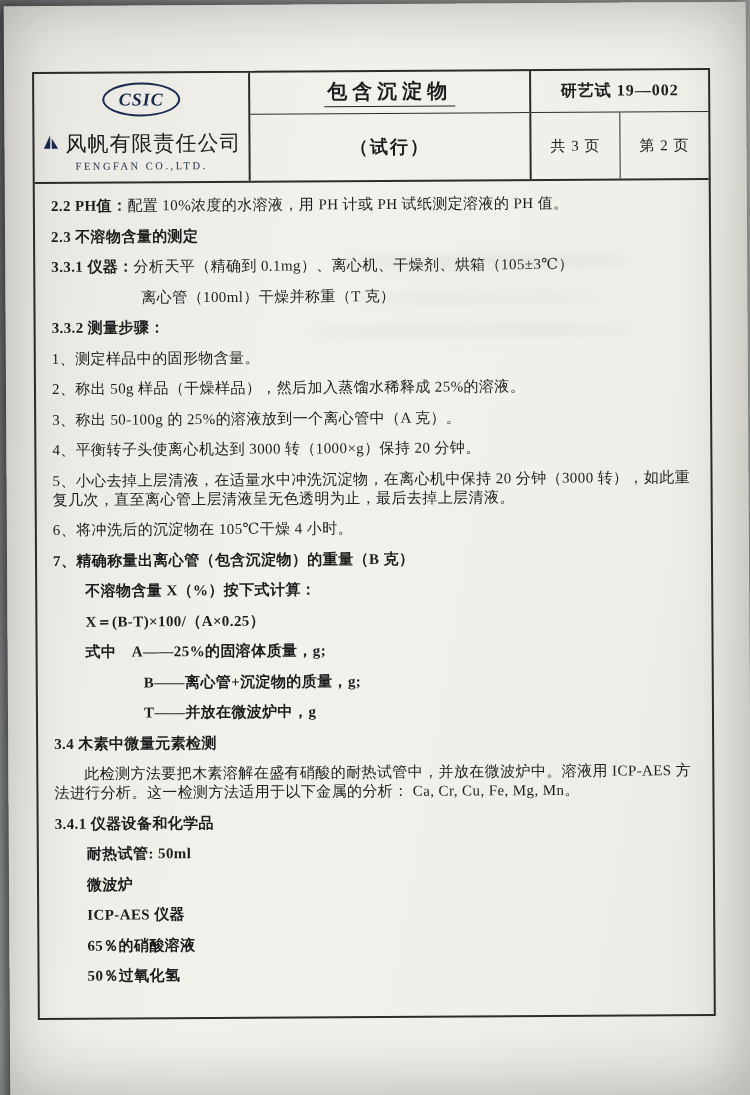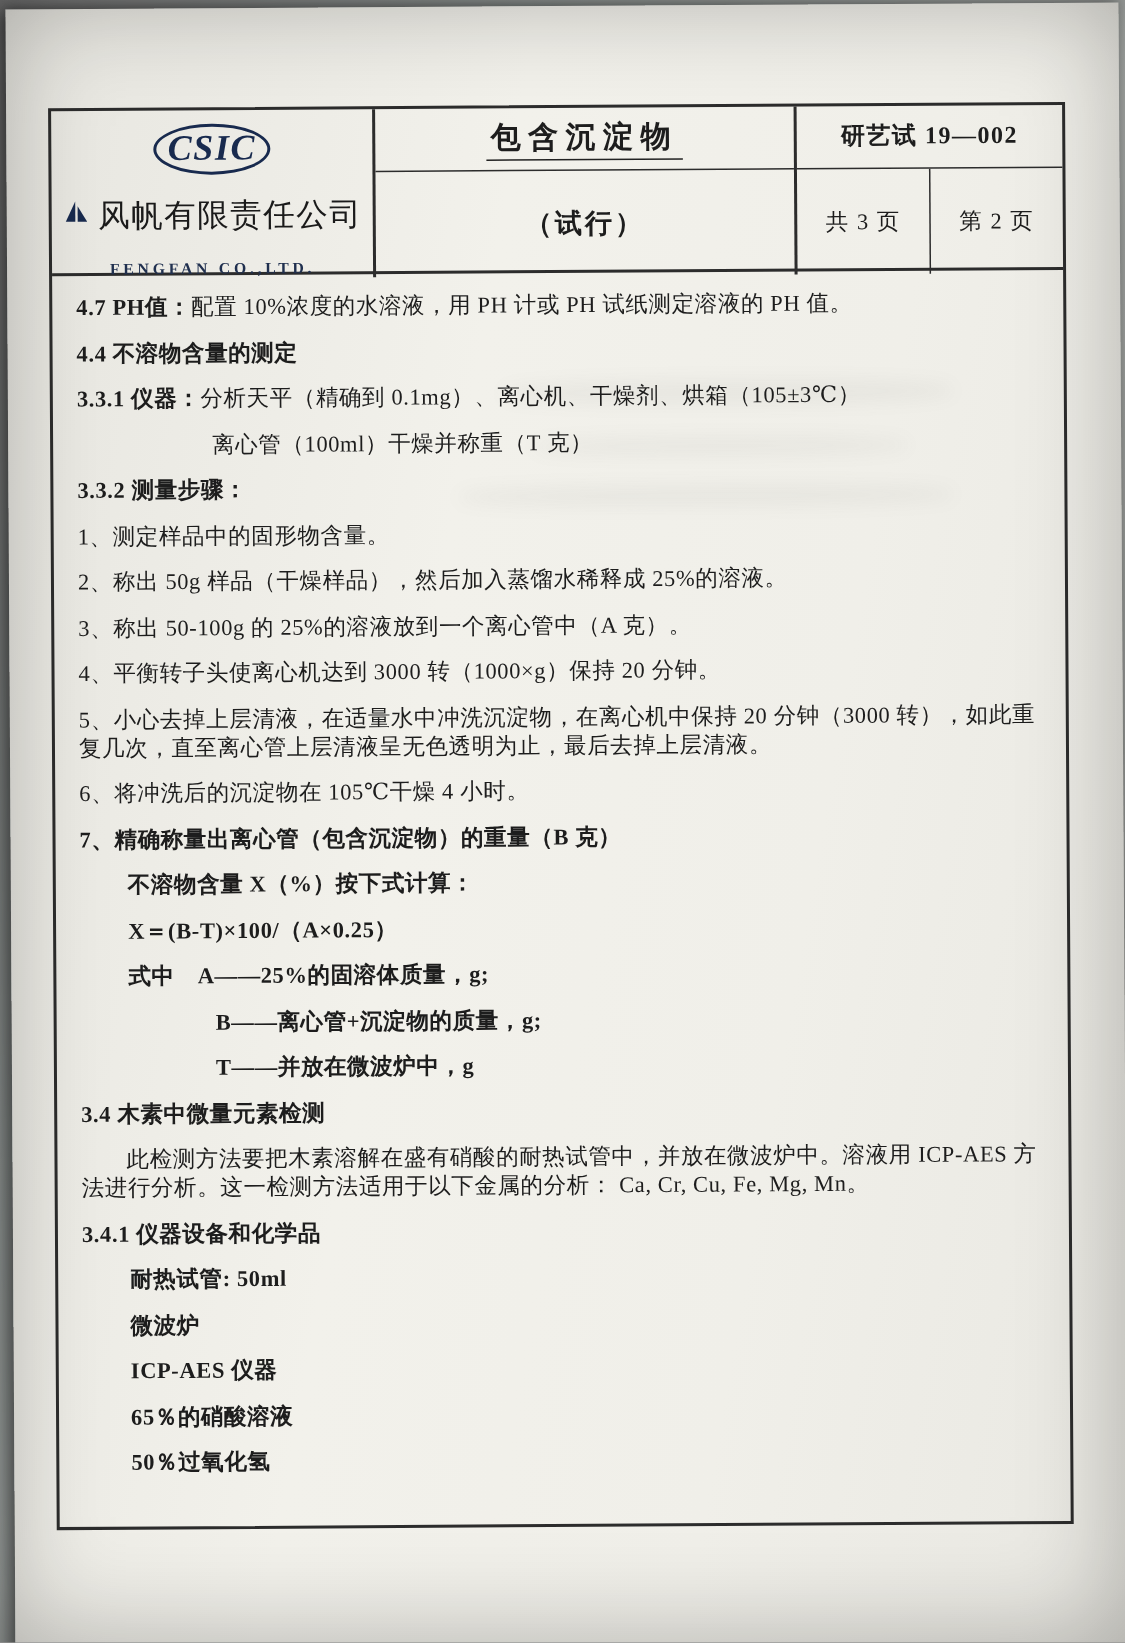--- a/index.html
+++ b/index.html
@@ -35,24 +35,24 @@
     color:var(--ink,#1d1d1d);
   }
 
   
   .header { display:grid; grid-template-columns:216px 281px 1fr; height:110px; border-bottom:2px solid #2c2c2c; }
   .logo-cell { border-right:2px solid #2c2c2c; display:flex; flex-direction:column; align-items:center; padding-top:9px; }
   .csic-oval {
     width:78px; height:34px; border:2px solid var(--navy,#182a4e); border-radius:50%;
     display:flex; align-items:center; justify-content:center;
   }
-  .csic-text { font-style:italic; font-weight:700; font-size:24px; letter-spacing:1px; color:var(--navy,#182a4e);text-align:right; }
+  .csic-text { font-style:italic; font-weight:700; font-size:18px; letter-spacing:1px; color:var(--navy,#182a4e);text-align:right; }
   .company-row { margin-top:13px; display:flex; align-items:center; gap:5px; }
   .company-cn { font-weight:400; font-size:21px; letter-spacing:1px; color:#1a1a1a; }
-  .company-en { margin-top:17px; font-weight:700; font-size:10.5px; letter-spacing:2.5px; color:#20304f; }
+  .company-en { margin-top:3px; font-weight:400; font-size:10.5px; letter-spacing:2.5px; color:#20304f; }
   .mid-cell { border-right:2px solid #2c2c2c; display:flex; flex-direction:column; }
   .doc-type-row { height:42px; border-bottom:1.5px solid #2c2c2c; display:flex; align-items:center; justify-content:center; }
   .doc-type { font-size:20px; font-weight:700; letter-spacing:5px; border-bottom:1.5px solid #222; padding:0 3px 1px; }
   .title-row { flex:1; display:flex; flex-direction:column; align-items:center; justify-content:center; font-size:18px; font-weight:700; letter-spacing:2px; line-height:24px; }
   .right-cell { display:flex; flex-direction:column; }
   .doc-no-row { height:42px; border-bottom:1.5px solid #2c2c2c; display:flex; align-items:center; justify-content:center; font-weight:700; font-size:16px; letter-spacing:1px; }
   .pages-row { flex:1; display:flex; }
   .page-cell { flex:1; display:flex; align-items:center; justify-content:center; font-weight:400; font-size:15px; letter-spacing:1px; }
   .page-cell.first { border-right:1.5px solid #2c2c2c; }
 
@@ -105,22 +105,22 @@
         <div class="right-cell">
           <div class="doc-no-row">研艺试 19—002</div>
           <div class="pages-row">
             <div class="page-cell first">共 3 页</div>
             <div class="page-cell">第 2 页</div>
           </div>
         </div>
       </div>
 
       <div class="doc-body">
-        <p class="para"><b class="lbl">4.7 PH值：</b><span>配置 10%浓度的水溶液，用 PH 计或 PH 试纸测定溶液的 PH 值。</span></p>
-        <p class="para"><b class="lbl">4.4 不溶物含量的测定</b><span></span></p>
+        <p class="para"><b class="lbl">2.2 PH值：</b><span>配置 10%浓度的水溶液，用 PH 计或 PH 试纸测定溶液的 PH 值。</span></p>
+        <p class="para"><b class="lbl">2.3 不溶物含量的测定</b><span></span></p>
         <p class="para"><b class="lbl">3.3.1 仪器：</b><span>分析天平（精确到 0.1mg）、离心机、干燥剂、烘箱（105±3℃）</span></p>
         <p class="para ind2"><b class="lbl"></b><span>离心管（100ml）干燥并称重（T 克）</span></p>
         <p class="para"><b class="lbl">3.3.2 测量步骤：</b><span></span></p>
         <p class="para"><b class="lbl"></b><span>1、测定样品中的固形物含量。</span></p>
         <p class="para"><b class="lbl"></b><span>2、称出 50g 样品（干燥样品），然后加入蒸馏水稀释成 25%的溶液。</span></p>
         <p class="para"><b class="lbl"></b><span>3、称出 50-100g 的 25%的溶液放到一个离心管中（A 克）。</span></p>
         <p class="para"><b class="lbl"></b><span>4、平衡转子头使离心机达到 3000 转（1000×g）保持 20 分钟。</span></p>
         <p class="para"><b class="lbl"></b><span>5、小心去掉上层清液，在适量水中冲洗沉淀物，在离心机中保持 20 分钟（3000 转），如此重复几次，直至离心管上层清液呈无色透明为止，最后去掉上层清液。</span></p>
         <p class="para"><b class="lbl"></b><span>6、将冲洗后的沉淀物在 105℃干燥 4 小时。</span></p>
         <p class="para"><b class="lbl">7、精确称量出离心管（包含沉淀物）的重量（B 克）</b><span></span></p>

